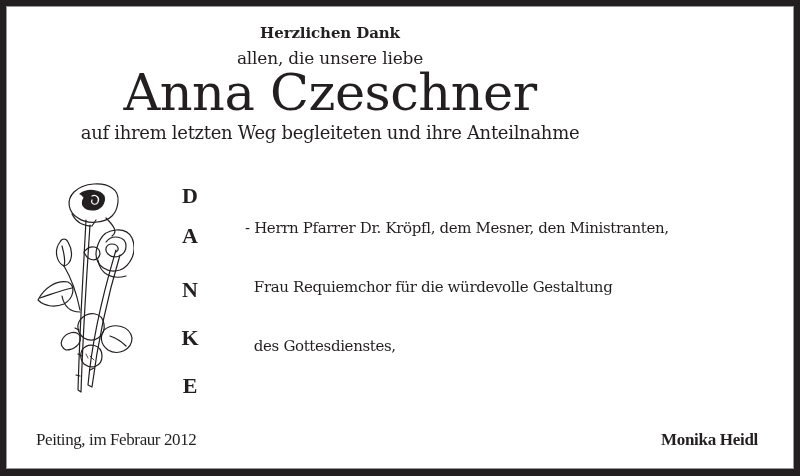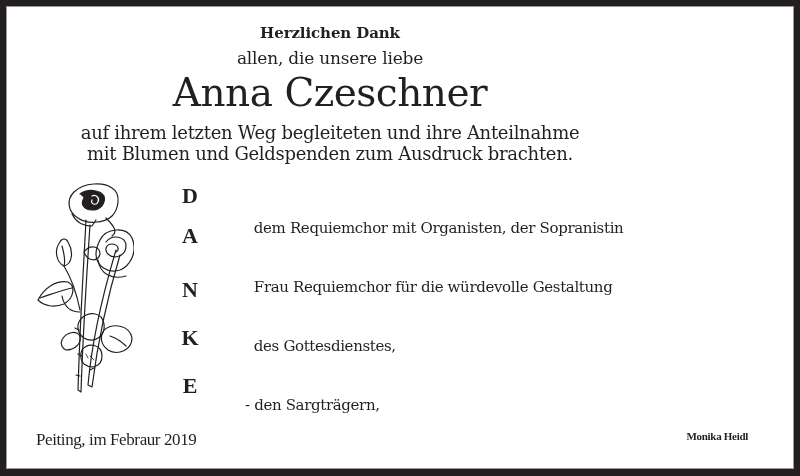--- a/index.html
+++ b/index.html
@@ -17,21 +17,21 @@
       width: 788px; height: 463px;
       background: #ffffff;
       box-shadow: inset -1px -1px 0 #9a9a9a, inset 1px 1px 0 #9a9a9a;
     }
     .center { position: absolute; left: 0; width: 660px; text-align: center; }
     .heading {
       top: 24px; font-size: 15px; font-weight: bold; letter-spacing: -0.1px;
     }
     .intro { top: 48px; font-size: 17px; letter-spacing: -0.2px; }
     .name {
-      top: 68px; font-size: 39px; letter-spacing: -0.5px; font-weight: normal;
+      top: 68px; font-size: 51px; letter-spacing: -0.5px; font-weight: normal;
       line-height: 50px;
     }
     .thanks {
       top: 122px; font-size: 18px; line-height: 21px; letter-spacing: -0.3px;
     }
     .rose {
       position: absolute; left: 34px; top: 180px; width: 100px; height: 230px;
     }
     .danke {
       position: absolute; left: 178px; top: 180px; width: 24px;
@@ -45,35 +45,34 @@
       position: absolute; left: 245px; top: 180px;
       font-size: 15px; line-height: 19.6px; letter-spacing: -0.35px;
       white-space: pre;
     }
     .list div { height: 19.6px; }
     .footer-left {
       position: absolute; left: 36px; top: 430px; font-size: 15px; letter-spacing: -0.4px;
       font-family: "Liberation Serif", serif; font-size: 17px;
     }
     .footer-right {
-      position: absolute; right: 52px; top: 430px; font-weight: bold;
-      font-family: "Liberation Serif", serif; font-size: 11px; letter-spacing: -0.3px;
+      position: absolute; right: 42px; top: 430px; font-weight: bold;
+      font-family: "Liberation Serif", serif; font-size: 17px; letter-spacing: -0.3px;
     }
   </style>
 </head>
 <body>
 
 <div class="card"></div>
 
 <div class="center heading">Herzlichen Dank</div>
 <div class="center intro">allen, die unsere liebe</div>
 <div class="center name">Anna Czeschner</div>
 <div class="center thanks">
   <div>auf ihrem letzten Weg begleiteten und ihre Anteilnahme</div>
-  <div>mit Blumen und Geldspenden zum Ausdruck brachten.</div>
 </div>
 
 <svg class="rose" viewBox="0 0 100 230" fill="none" stroke="#231f20" stroke-width="1.2" stroke-linejoin="round" stroke-linecap="round">
 
   <path d="M52 40 C50 80, 46 140, 44 210 L47 212 C49 150, 53 90, 56 45"></path>
   <path d="M82 70 C70 110, 58 160, 54 205 L58 207 C64 160, 74 115, 86 75"></path>
 
   <path d="M40 12 C50 2, 70 2, 78 8 C88 14, 84 30, 78 36 C70 44, 52 44, 44 38 C34 32, 32 20, 40 12 Z"></path>
   <path d="M46 14 C54 8, 66 10, 70 16 C72 24, 66 30, 58 30 C50 30, 46 24, 50 18" fill="#231f20"></path>
   <path d="M58 16 C62 14, 66 18, 64 22 C62 26, 56 24, 58 20" stroke="#fff"></path>
@@ -107,26 +106,25 @@
 
 <div class="danke">
   <span style="top:4px">D</span>
   <span style="top:44px">A</span>
   <span style="top:98px">N</span>
   <span style="top:146px">K</span>
   <span style="top:194px">E</span>
 </div>
 
 <div class="list">
-  <div>  dem Requiemchor mit Organisten, der Sopranistin</div>
+  <div>- Herrn Pfarrer Dr. Kröpfl, dem Mesner, den Ministranten,</div>
   <div>  Frau Requiemchor für die würdevolle Gestaltung</div>
   <div>  des Gottesdienstes,</div>
-  <div>- den Sargträgern,</div>
   
   
   
   
   
   
 </div>
 
-<div class="footer-left">Peiting, im Febraur 2019</div>
+<div class="footer-left">Peiting, im Febraur 2012</div>
 <div class="footer-right">Monika Heidl</div>
 
 </body></html>

